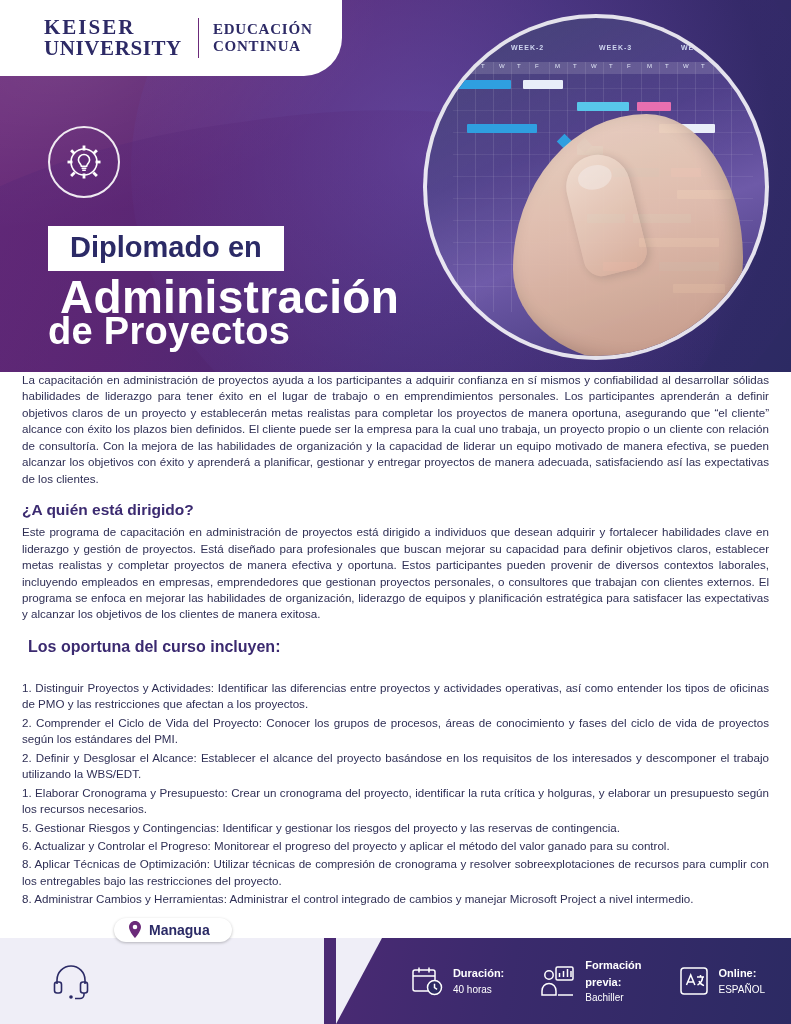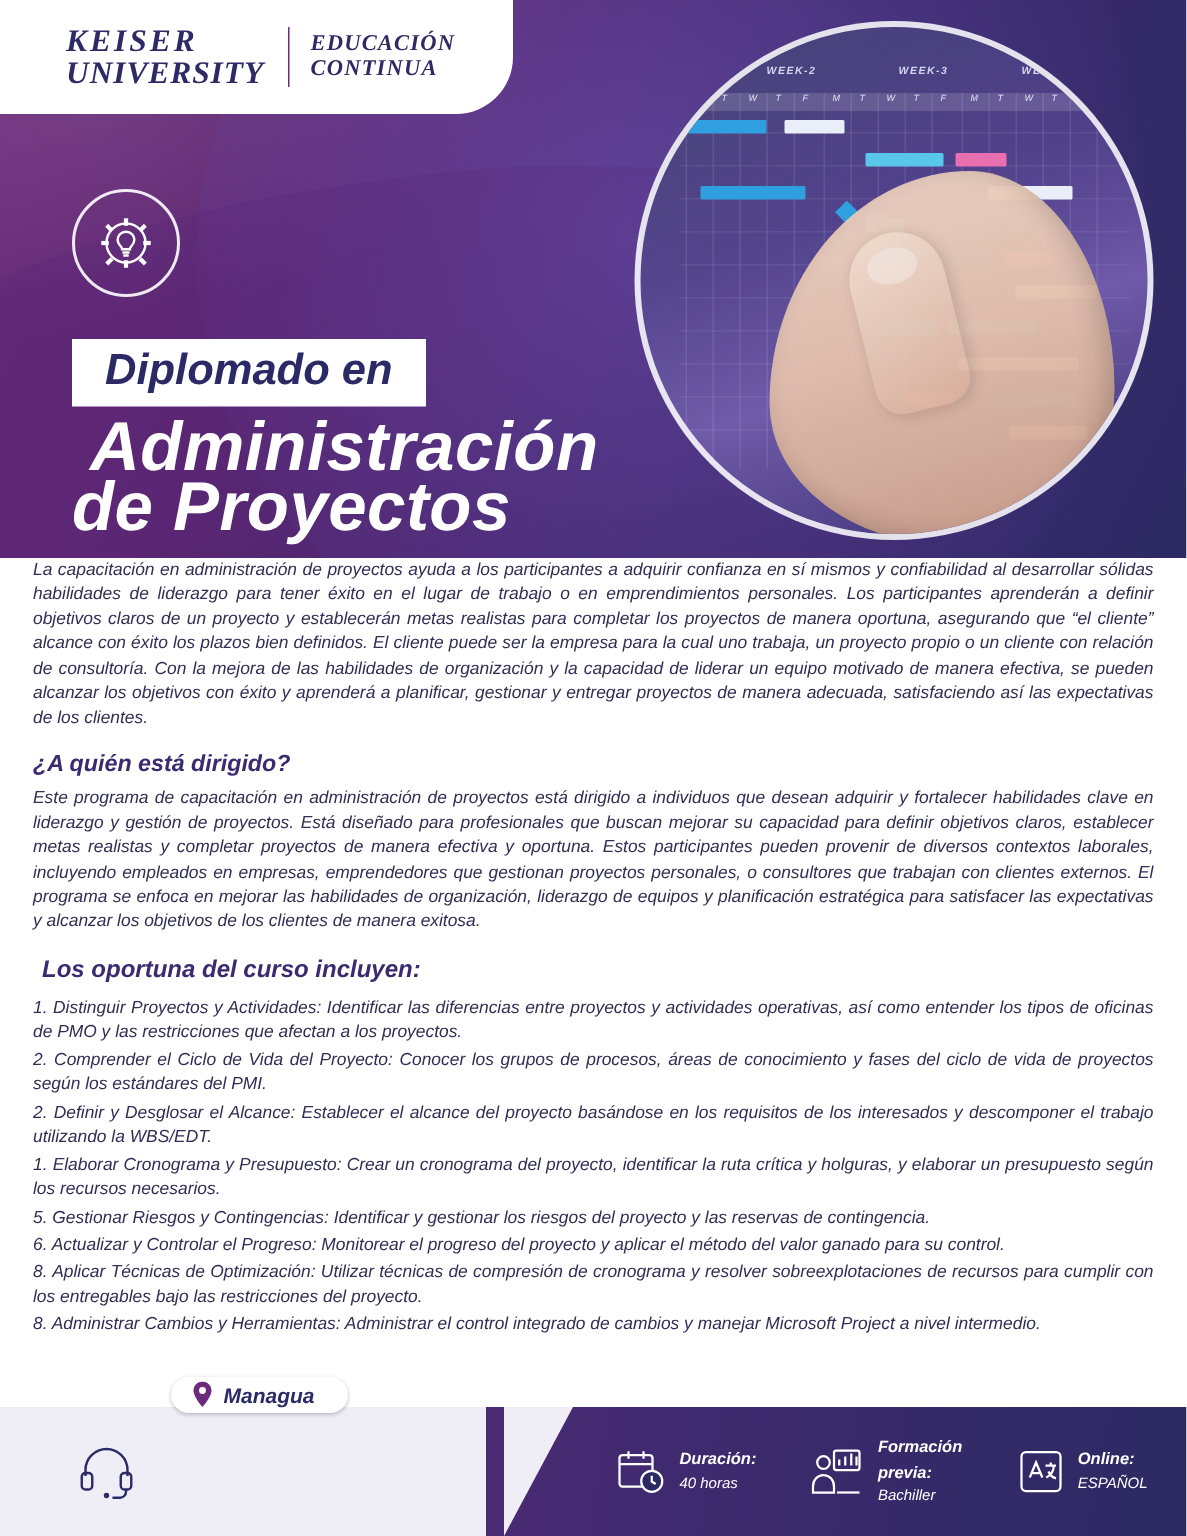--- a/index.html
+++ b/index.html
@@ -2,21 +2,21 @@
 <html><head>
 <meta charset="utf-8">
 <style>
   * { box-sizing: border-box; margin: 0; padding: 0; }
   html, body {
     width: 791px; height: 1024px;
     font-family: "Liberation Sans", sans-serif;
     background: #ffffff;
     overflow: hidden;
   }
-  .page { position: relative; width: 777px; height: 1024px; background:#fff;font-style:italic; }
+  .page { position: relative; width: 777px; height: 1024px; background:#fff; }
 
   
   .header {
     position: absolute; top:0; left:0; width:791px; height:372px;
     background: linear-gradient(115deg, #6b2a7a 0%, #5b2570 28%, #3c2a6e 58%, #2c2a63 100%);
     overflow: hidden;
   }
   .header:before {
     content:""; position:absolute; left:-80px; top:-40px; width:520px; height:260px;
     background: radial-gradient(ellipse at 30% 30%, rgba(255,255,255,0.10), rgba(255,255,255,0) 62%);
@@ -93,33 +93,33 @@
     border:2px solid rgba(255,255,255,0.9);
     display:flex; align-items:center; justify-content:center;
   }
 
   
   .title-white {
     position:absolute; left:48px; top:226px; background:#fff; padding:5px 22px 7px 22px;
     color:#2b2a66; font-size:29px; font-weight:bold; font-family:"Liberation Sans", sans-serif;
   }
   .title-l2 { position:absolute; left:60px; top:270px; color:#fff; font-size:46px; font-weight:bold; letter-spacing:0.3px; }
-  .title-l3 { position:absolute; left:48px; top:310px; color:#fff; font-size:46px; font-weight:bold; letter-spacing:0.3px; }
+  .title-l3 { position:absolute; left:48px; top:310px; color:#fff; font-size:38px; font-weight:bold; letter-spacing:0.3px; }
 
   
   .body { position:absolute; top:372px; left:0; width:791px; }
   .h-sec {
     color:#3b2a70; font-weight:bold; font-size:15.5px; margin:14px 0 5px 0;
   }
   .h-sec.obj { font-size:16px; margin-top:15px; padding-left:6px; }
   .ptext {
     color:#2f2f55; font-size:11.6px; line-height:1.42; text-align:justify;
   }
   .content { padding:0 22px; }
-  .obj-list { margin-top:8px; }
+  .obj-list { margin-top:24px; }
   .obj-item { color:#2f2f55; font-size:11.6px; line-height:1.42; text-align:justify; margin-bottom:2px; }
 
   
   .loc-wrap { position:absolute; left:114px; top:918px; }
   .loc-pill {
     display:flex; align-items:center; gap:7px;
     background:#ffffff; color:#2b2a66; font-weight:bold; font-size:14px;
     border-radius:13px; padding:3px 22px 4px 14px;
     box-shadow:0 1px 3px rgba(0,0,0,0.25);
   }

